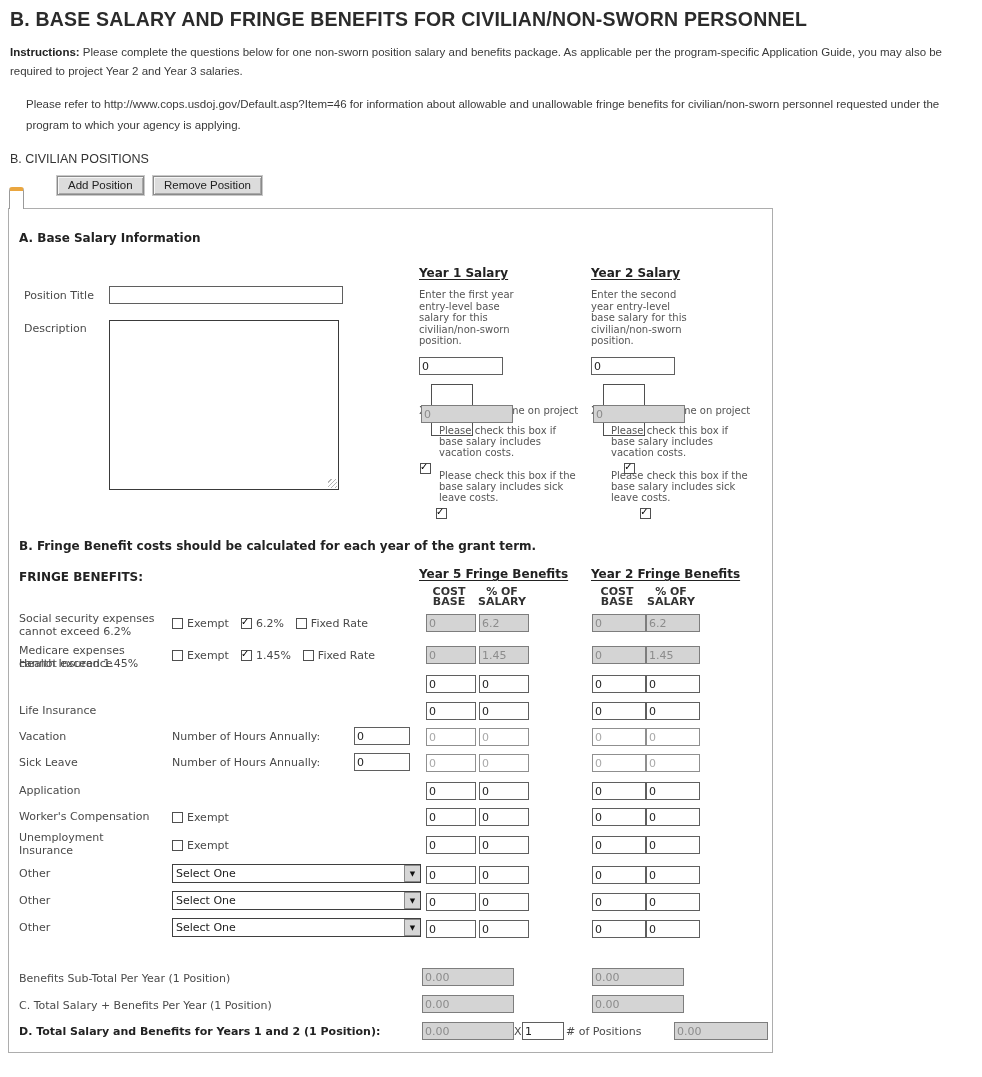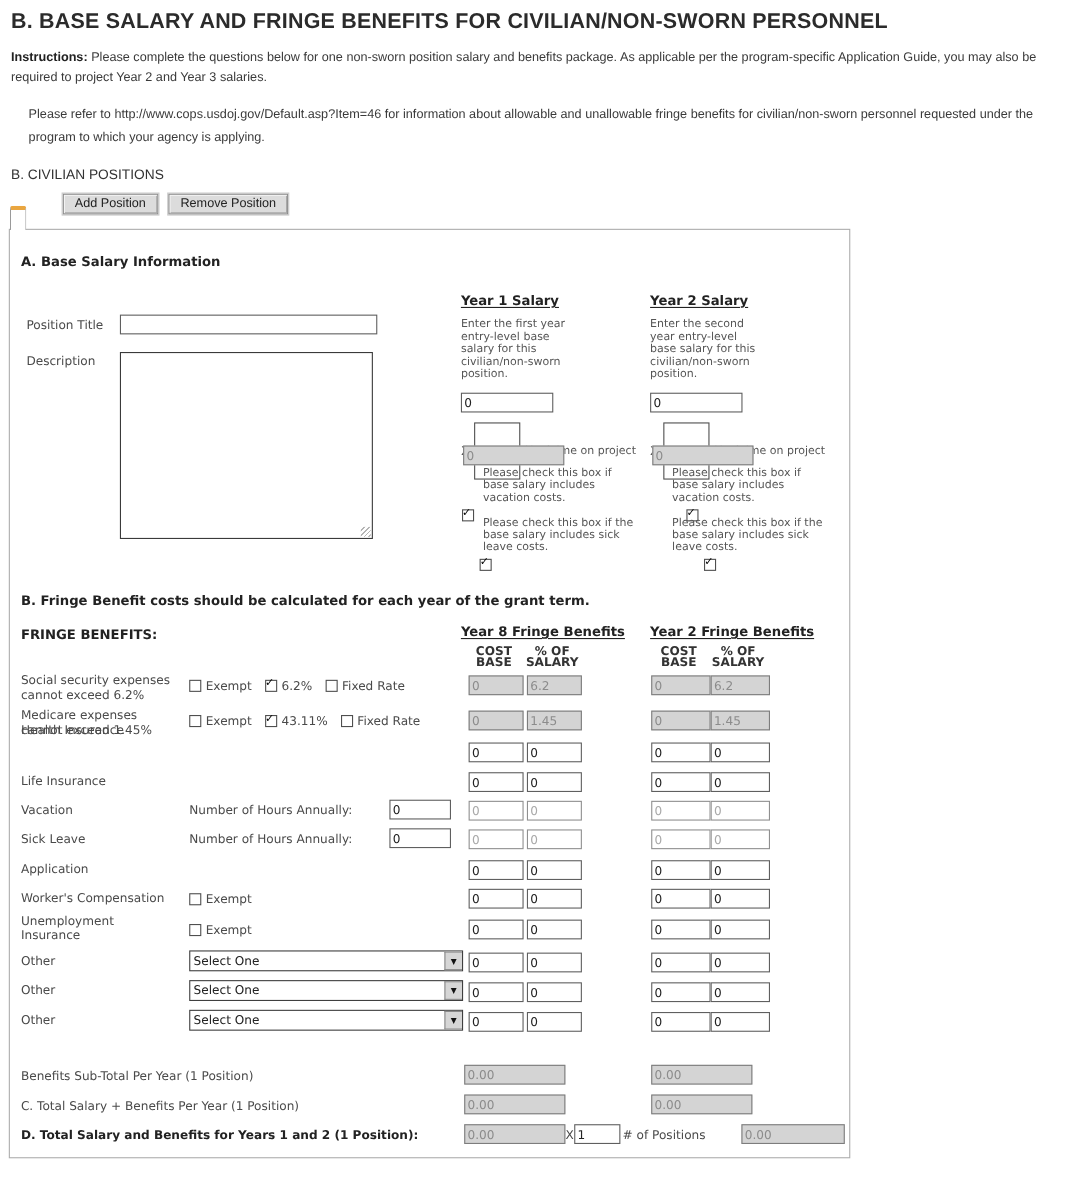--- a/index.html
+++ b/index.html
@@ -106,21 +106,21 @@
   </div>
   <input class="tin gray" style="left: 584px; top: 196px; width: 88px;" readonly="" value="0">
   <div class="cbnote" style="left:602px;top:216px;">Please check this box if base salary includes vacation costs.</div>
   <span class="cb abs checked" style="left:583px;top:249px;"></span>
   <div class="cbnote" style="left:602px;top:261px;">Please check this box if the base salary includes sick leave costs.</div>
   <span class="cb abs checked" style="left:583px;top:294px;"></span>
 
   
   <div class="abs h2" style="left:10px;top:330px;">B. Fringe Benefit costs should be calculated for each year of the grant term.</div>
   <div class="abs h2" style="left:10px;top:361px;">FRINGE BENEFITS:</div>
-  <div class="abs colhead" style="left:410px;top:358px;">Year 8 Fringe Benefits</div>
+  <div class="abs colhead" style="left:410px;top:358px;">Year 5 Fringe Benefits</div>
   <div class="abs colhead" style="left:582px;top:358px;">Year 2 Fringe Benefits</div>
 
   <div class="subh" style="left:417px;top:378px;width:46px;"><span>COST</span><br><span>BASE</span></div>
   <div class="subh" style="left:468px;top:378px;width:50px;"><span>% OF</span><br><span>SALARY</span></div>
   <div class="subh" style="left:583px;top:378px;width:50px;"><span>COST</span><br><span>BASE</span></div>
   <div class="subh" style="left:637px;top:378px;width:50px;"><span>% OF</span><br><span>SALARY</span></div>
 
   
   <div class="abs lbl" style="left:10px;top:403px;width:152px;line-height:13px;">Social security expenses cannot exceed 6.2%</div>
   <div class="cbgroup" style="left:163px;top:408px;">
@@ -138,21 +138,21 @@
   <input class="tin fi c3 gray" style="top: 405px;" readonly="" value="0">
   <input class="tin fi c4 gray" style="top: 405px;" readonly="" value="6.2">
 
   
   <div class="abs lbl" style="left:10px;top:435px;width:130px;line-height:13px;">Medicare expenses cannot exceed 1.45%</div>
   <div class="cbgroup" style="left:163px;top:440px;">
     <span class="cb"></span>
       <span>Exempt</span>
       <span class="gap"></span>
     <span class="cb checked"></span>
-      <span>43.11%</span>
+      <span>1.45%</span>
       <span class="gap"></span>
     <span class="cb"></span>
       <span>Fixed Rate</span>
   </div>
   <input class="tin fi c1 gray" style="top: 437px;" readonly="" value="0">
   <input class="tin fi c2 gray" style="top: 437px;" readonly="" value="1.45">
   <input class="tin fi c3 gray" style="top: 437px;" readonly="" value="0">
   <input class="tin fi c4 gray" style="top: 437px;" readonly="" value="1.45">
 
   

